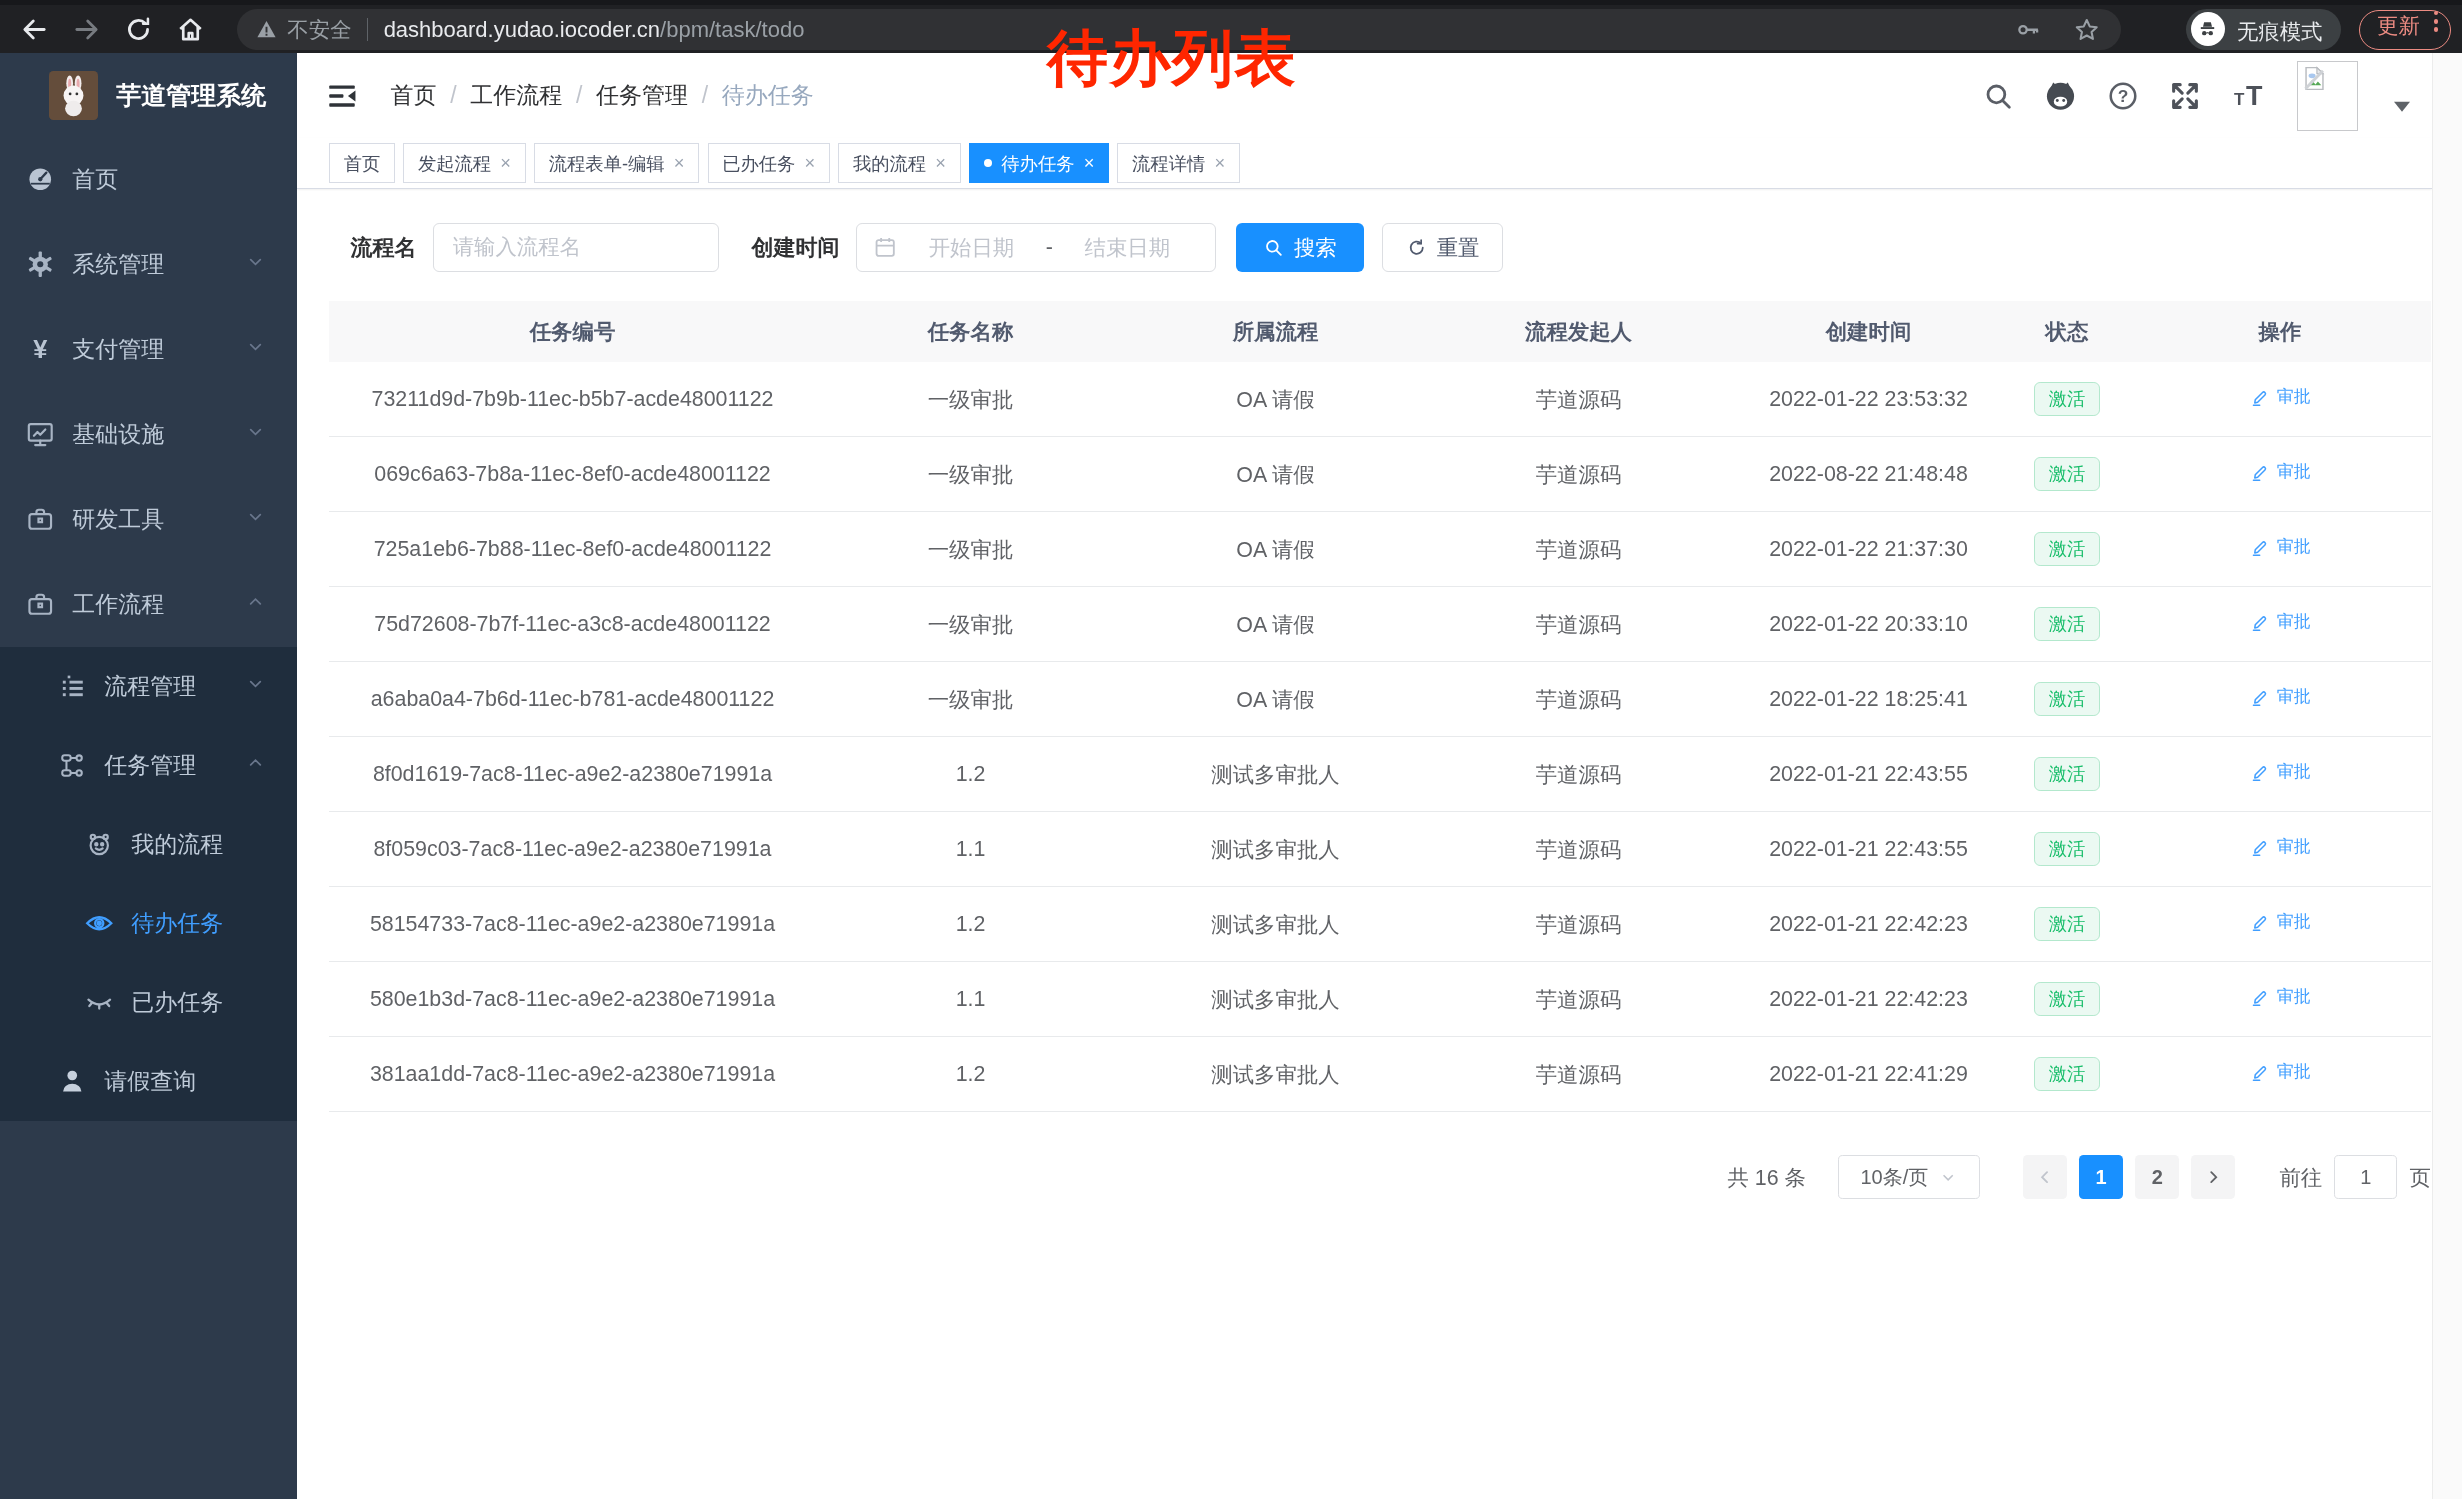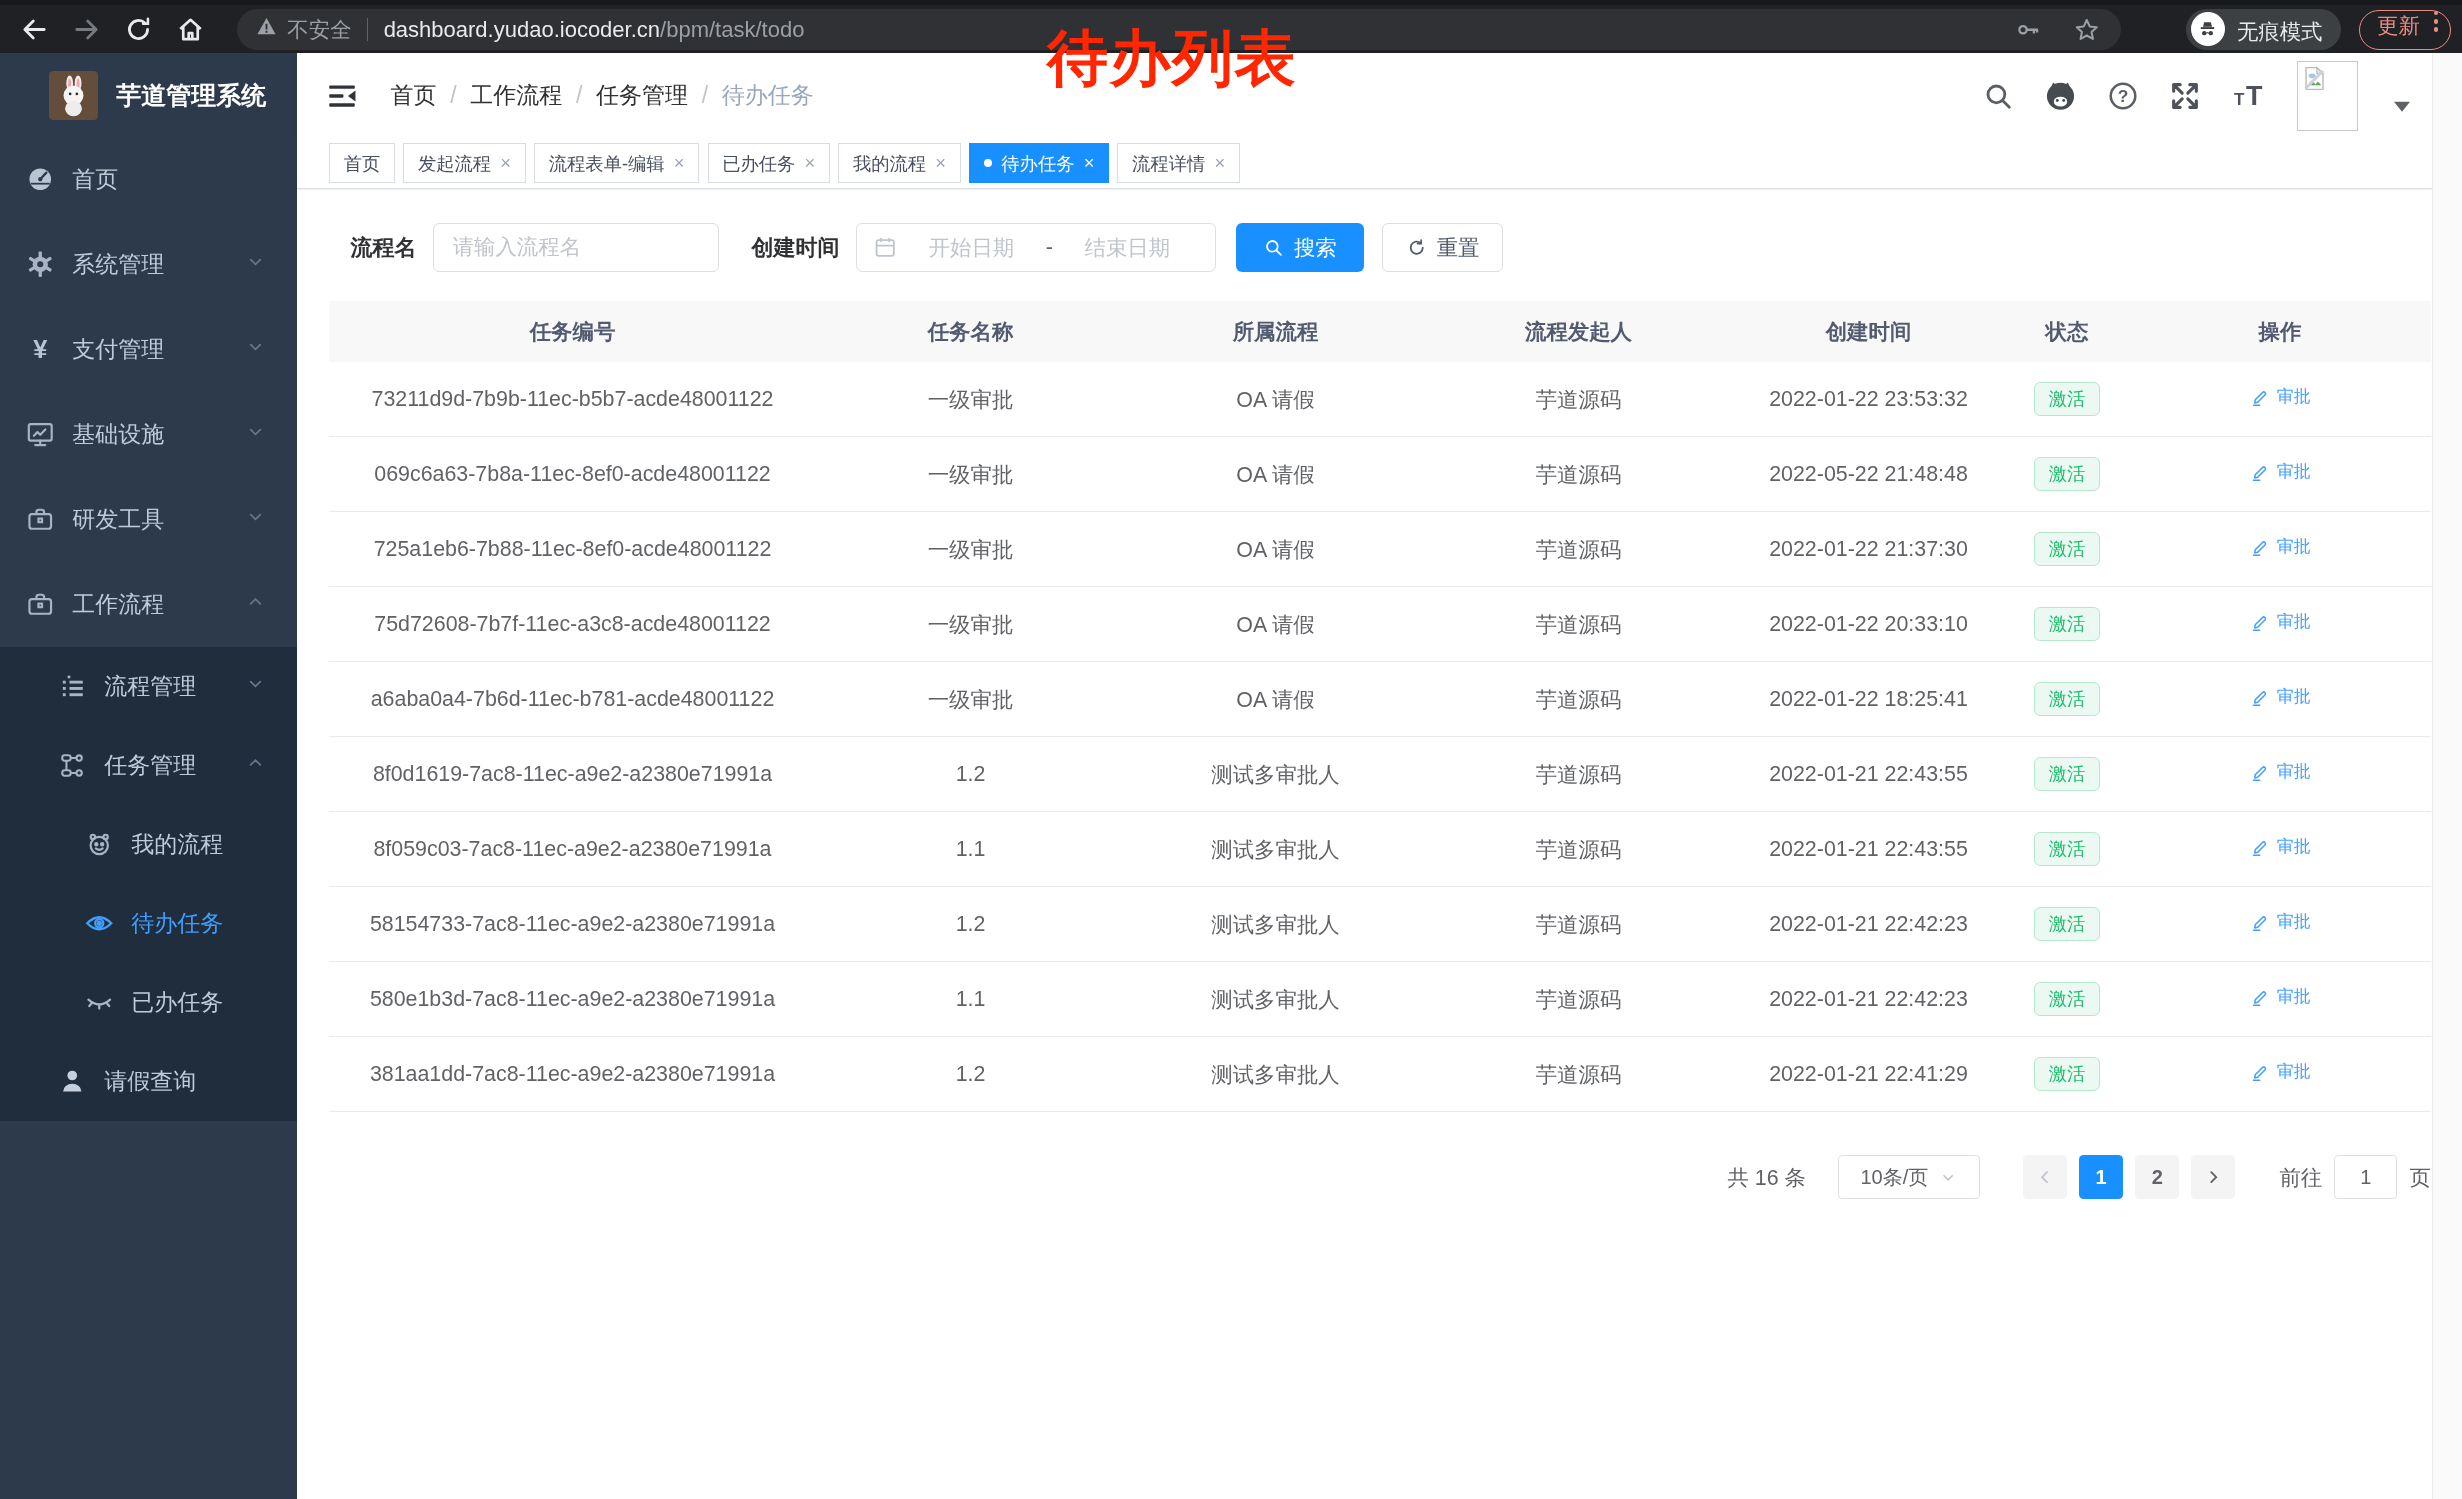--- a/index.html
+++ b/index.html
@@ -4,21 +4,21 @@
 <style>
   * { margin:0; padding:0; box-sizing:border-box; }
   body { font-family:"Liberation Sans","DejaVu Sans",sans-serif; }
   .screen { position:relative; width:2462px; height:1500px; background:#fff; overflow:hidden; }
 
   
   .chrome { position:absolute; top:0; left:0; width:100%; height:53px; background:#202124; display:flex; align-items:center; padding:6.1px 10.7px 0 17px; }
   .chrome::before { content:""; position:absolute; top:0; left:0; right:0; height:5.3px; background:#17181b; }
   .navbtn { width:34px; height:34px; display:flex; align-items:center; justify-content:center; margin-right:18.3px; flex:none; }
   .omnibox { height:41px; flex:none; width:1884px; margin-left:10.7px; background:#303134; border-radius:20.6px; display:flex; align-items:center; padding:0 20px 0 18.3px; }
-  .omni-sec { display:flex; align-items:flex-start; color:#9aa0a6; font-size:21.4px; gap:9.2px; }
+  .omni-sec { display:flex; align-items:center; color:#9aa0a6; font-size:21.4px; gap:9.2px; }
   .omni-div { width:1.5px; height:23px; background:#5f6368; margin:0 15.3px; }
   .url { font-size:22px; color:#e8eaed; white-space:nowrap; }
   .url .path { color:#9aa0a6; }
   .omni-spacer { flex:1; }
   .chrome-right { display:flex; align-items:center; margin-left:auto; }
   .incog { height:41px; background:#3c4043; border-radius:20.6px; display:flex; align-items:flex-end; gap:12.2px; padding:3.8px 18.3px 3.8px 4.6px; margin-left:20px; }
   .incog-circle { width:34px; height:34px; border-radius:50%; background:#fff; display:flex; align-items:center; justify-content:center; }
   .incog-label { color:#e8eaed; font-size:21.4px; }
   .update-pill { height:40px; border:1.5px solid #ec8b82; border-radius:20.6px; display:flex; align-items:flex-start; gap:13.7px; padding:0 12.2px 0 17px; margin-left:18.3px; color:#ec8b82; font-size:21.4px; }
   .vdots { display:flex; flex-direction:column; gap:3.8px; }
@@ -506,21 +506,21 @@
                       <path d="M5 21.5h7" stroke-linecap="round"></path>
                     </svg>
                     <span>审批</span>
                   </span></div>
               </div>
               <div class="trow tbody-row">
                 <div>069c6a63-7b8a-11ec-8ef0-acde48001122</div>
                 <div>一级审批</div>
                 <div>OA 请假</div>
                 <div>芋道源码</div>
-                <div>2022-05-22 21:48:48</div>
+                <div>2022-08-22 21:48:48</div>
                 <div><span class="badge">激活</span></div>
                 <div><span class="act-link">
                     <svg width="21.4" height="21.4" viewBox="0 0 24 24" fill="none" stroke="#409eff" stroke-width="1.7" stroke-linejoin="round">
                       <path d="M7 15.5 15.2 7.3a1.9 1.9 0 0 1 2.7 2.7L9.7 18.2 6.5 19z"></path>
                       <path d="M5 21.5h7" stroke-linecap="round"></path>
                     </svg>
                     <span>审批</span>
                   </span></div>
               </div>
               <div class="trow tbody-row">

